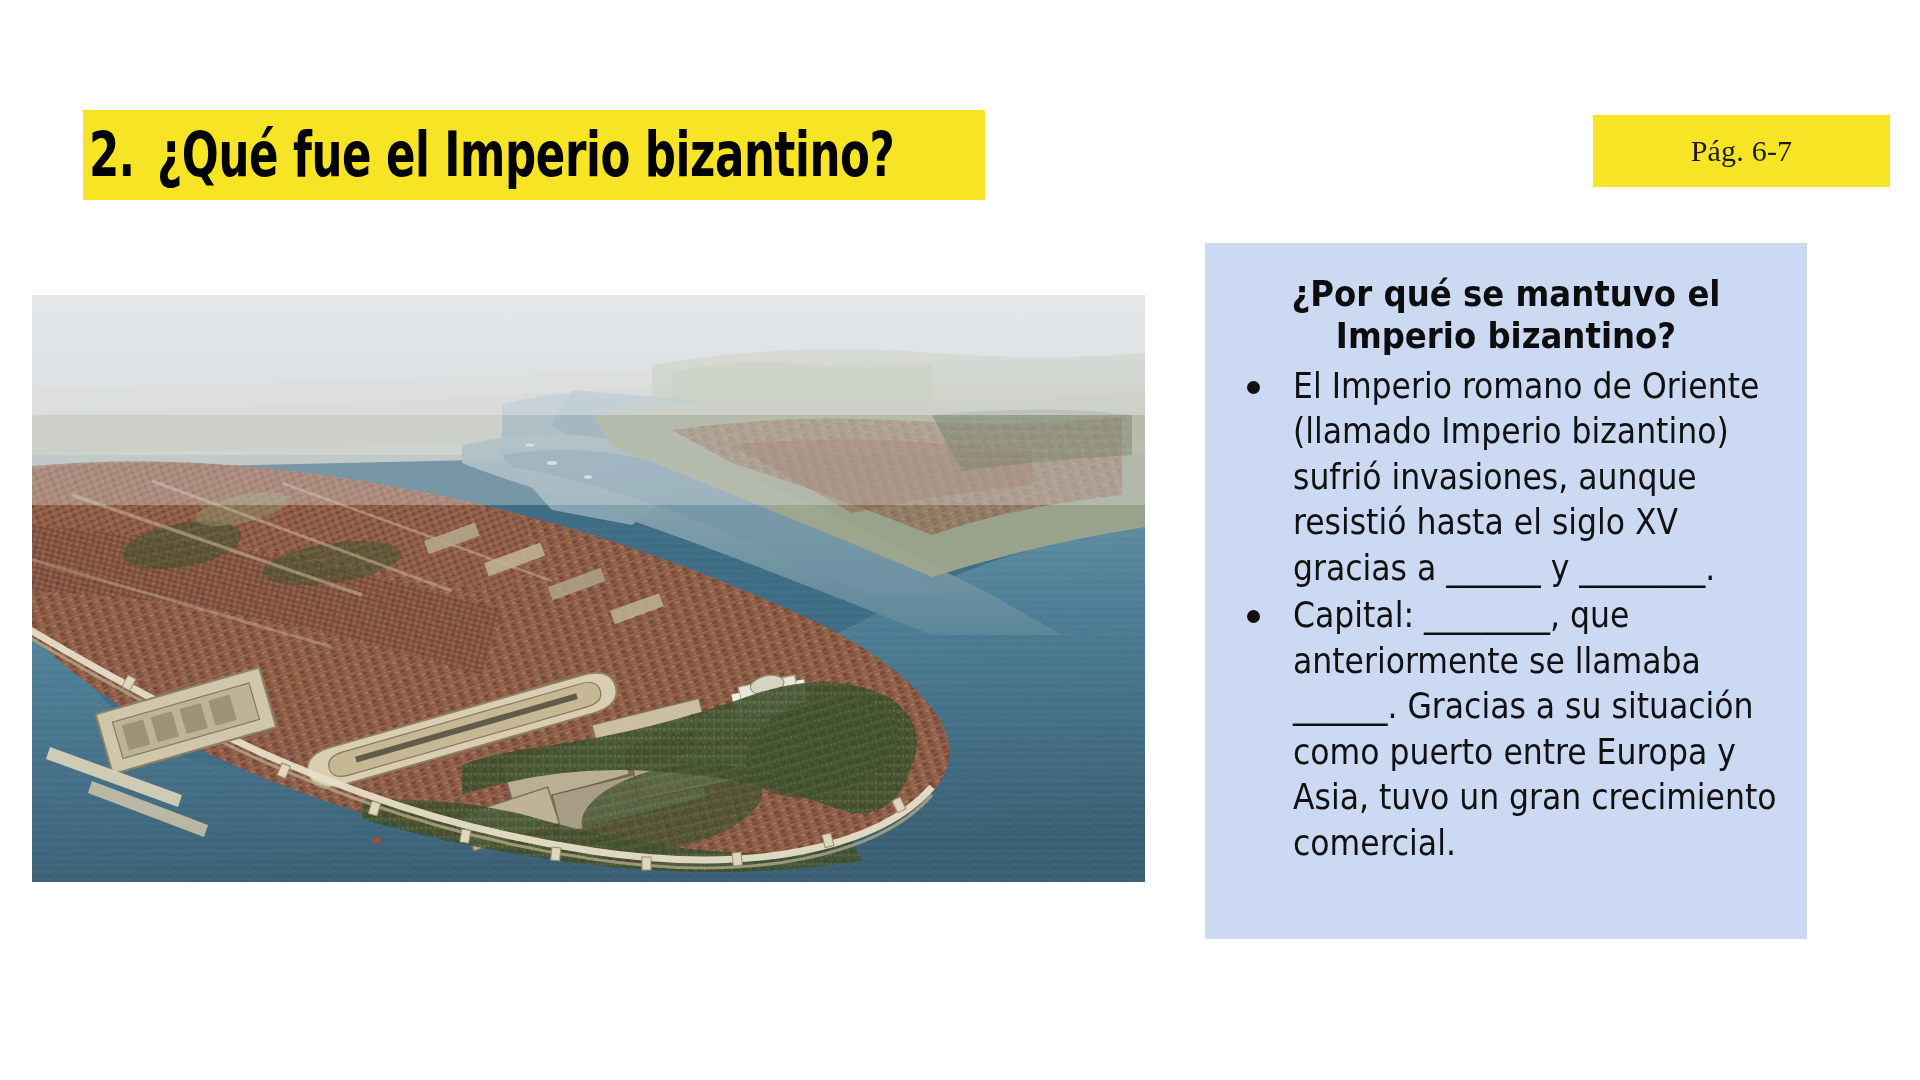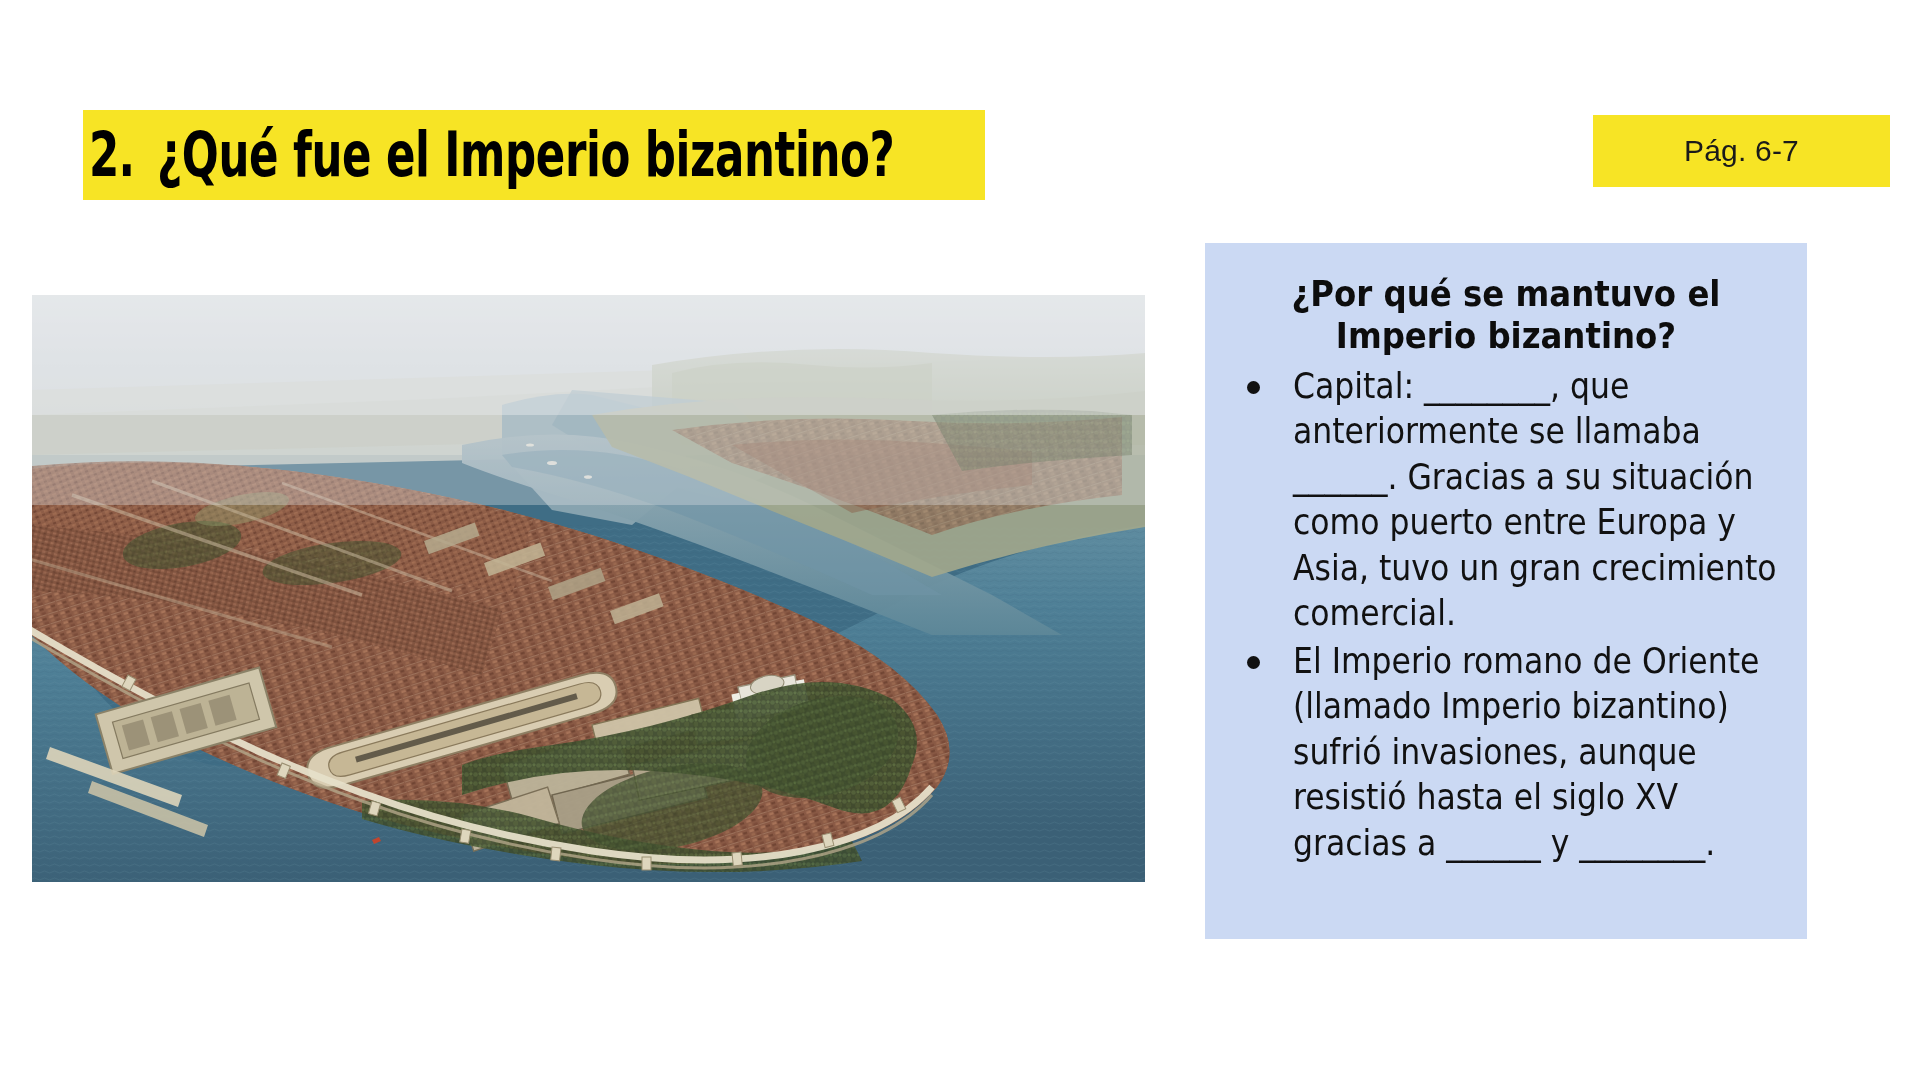--- a/index.html
+++ b/index.html
@@ -58,21 +58,21 @@
     left: 1593px;
     top: 115px;
     width: 297px;
     height: 72px;
     background: #f7e425;
     display: flex;
     align-items: center;
     justify-content: center;
   }
   #page-badge-label {
-    font-family: Liberation Sans, sans-serif;
+    font-family: Liberation Serif, serif;
     font-size: 30px;
     color: #1a1a1a;
     letter-spacing: 0.2px;
     white-space: nowrap;
   }
 
   
   #photo-frame {
     position: absolute;
     left: 32px;
@@ -342,20 +342,20 @@
       <rect x="0" y="0" width="1113" height="120" fill="#e9ecee" opacity="0.45"></rect>
     </g>
   </svg>
 </div>
 
 <div id="note-box">
   <div id="note-heading">¿Por qué se mantuvo el Imperio bizantino?</div>
   <ul id="note-list">
     <li class="note-item">
       <span class="bullet-dot"></span>
-      <span>Capital: ________, que anteriormente se llamaba ______. Gracias a su situación como puerto entre Europa y Asia, tuvo un gran crecimiento comercial.</span>
+      <span>El Imperio romano de Oriente (llamado Imperio bizantino) sufrió invasiones, aunque resistió hasta el siglo XV gracias a ______ y ________.</span>
     </li>
     <li class="note-item">
       <span class="bullet-dot"></span>
-      <span>El Imperio romano de Oriente (llamado Imperio bizantino) sufrió invasiones, aunque resistió hasta el siglo XV gracias a ______ y ________.</span>
+      <span>Capital: ________, que anteriormente se llamaba ______. Gracias a su situación como puerto entre Europa y Asia, tuvo un gran crecimiento comercial.</span>
     </li>
   </ul>
 </div>
 
 </body></html>

